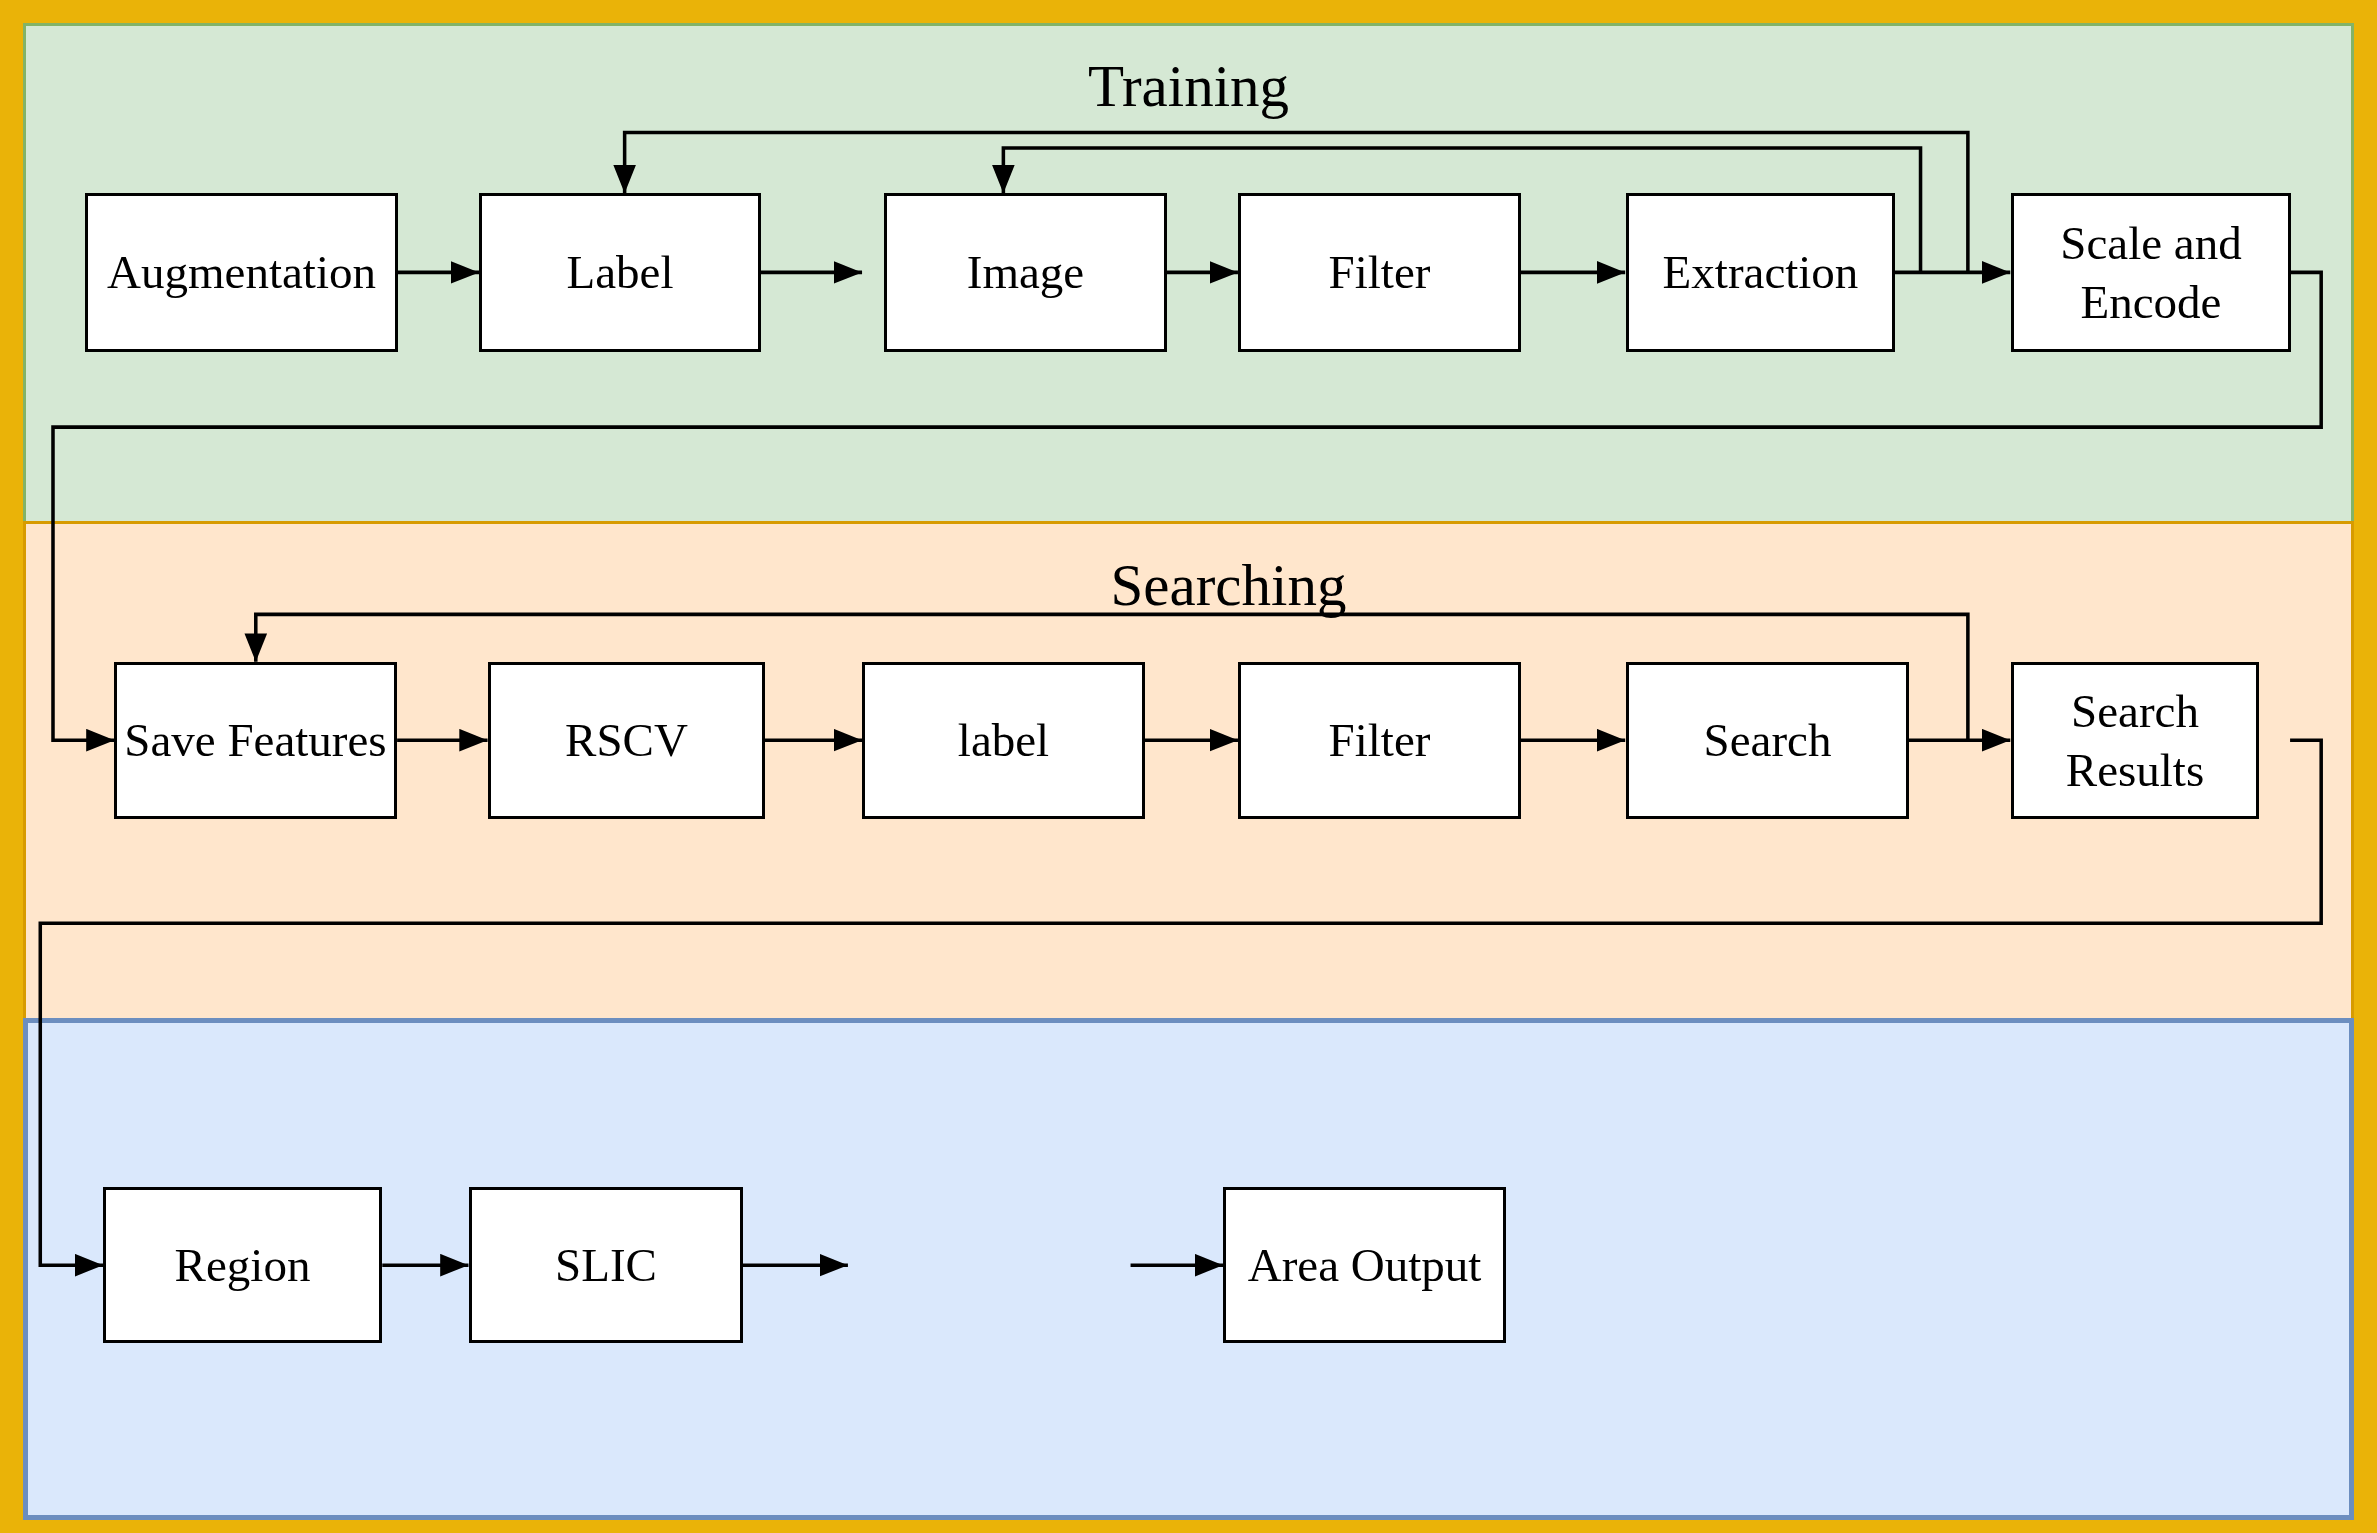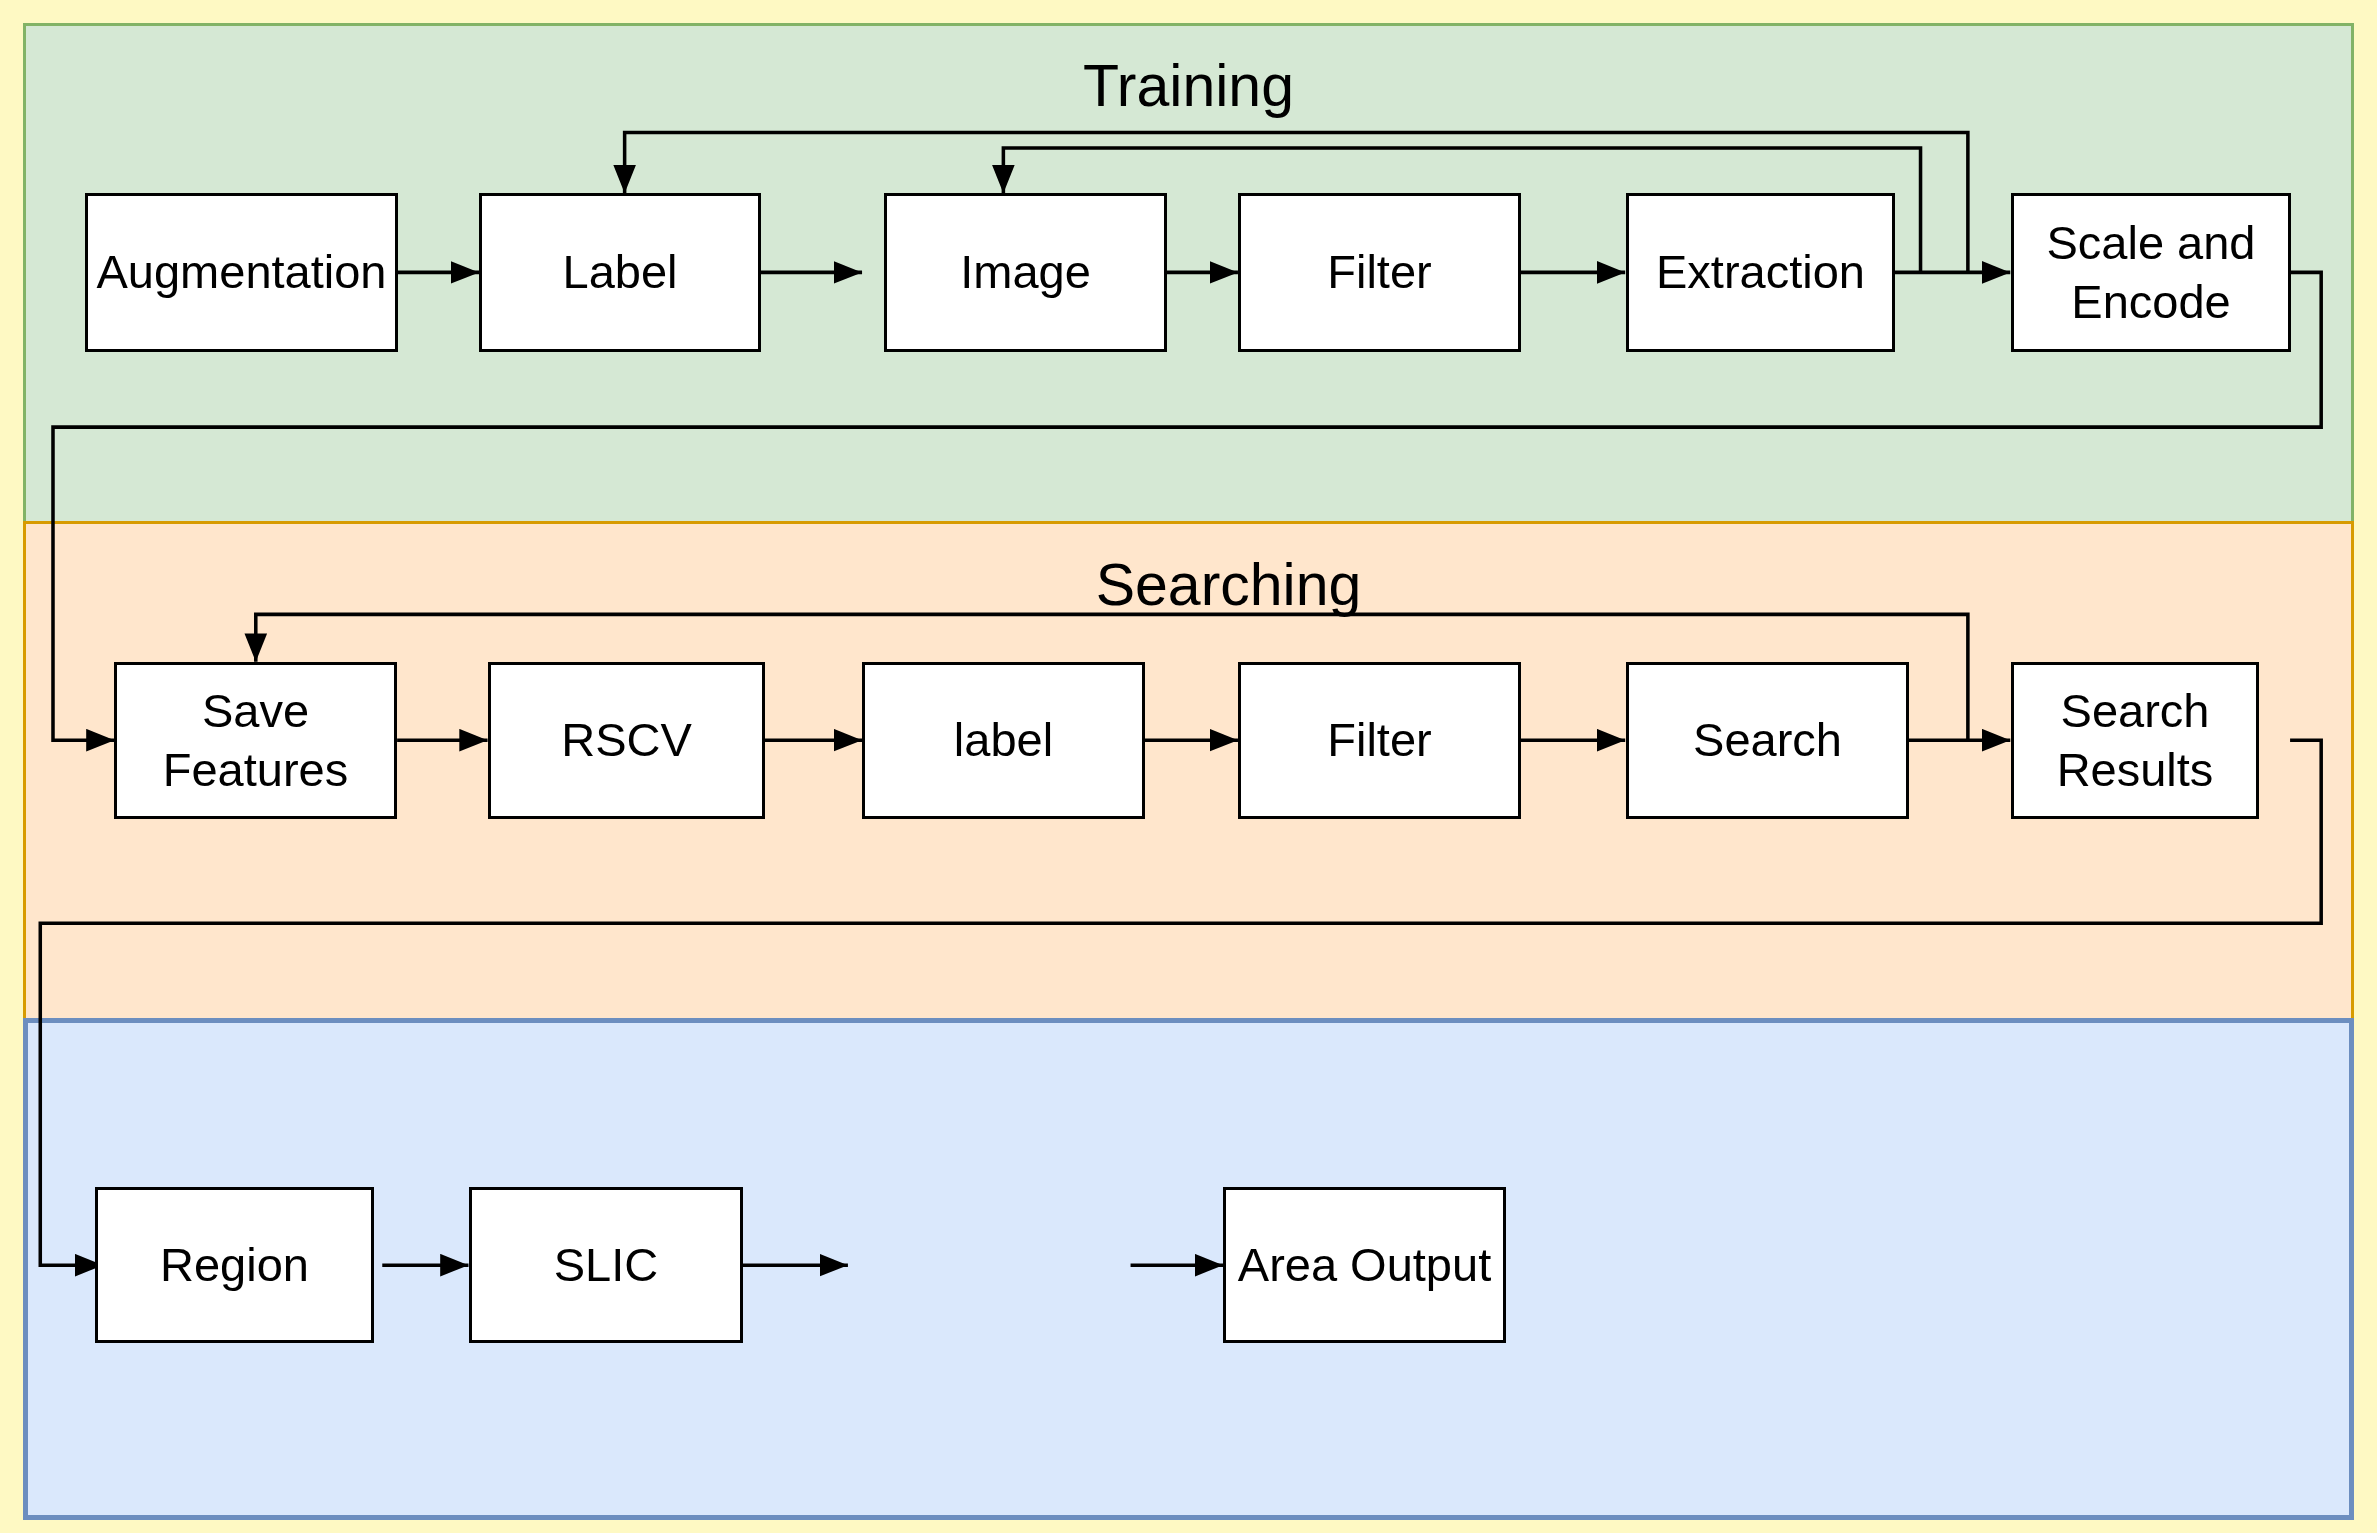--- a/index.html
+++ b/index.html
@@ -1,20 +1,20 @@
 <!DOCTYPE html>
 <html style="font-size:11.3px"><head>
 <meta charset="utf-8">
 <style>
   html,body{margin:0;padding:0;background:#ffffff;}
   .canvas{
     position:relative;
     width:2377px;height:1534px;
-    background:#fef9c3;
-    font-family:Liberation Sans, sans-serif;
+    background:#eab308;
+    font-family:Liberation Serif, serif;
     color:#000000;
     overflow:hidden;
   }
   .band{position:absolute;left:23px;width:2331px;box-sizing:border-box;}
   .band-training{top:23px;height:498px;background:#d5e8d4;border:3.5px solid #82b366;border-bottom:none;}
   .band-searching{top:521px;height:498px;background:#ffe6cc;border:3.5px solid #d79b00;border-bottom:none;}
   .band-output{top:1018px;height:502px;background:#dae8fc;border:5px solid #6c8ebf;}
   .band-title{
     position:absolute;left:23px;width:2331px;
     text-align:center;
@@ -89,18 +89,18 @@
   <div class="node" style="left:1626px;top:193px;width:269px;height:159px">Extraction</div>
   <div class="node" style="left:2011px;top:193px;width:280px;height:159px">Scale and Encode</div>
 
   <div class="node" style="left:114px;top:662px;width:283px;height:157px">Save Features</div>
   <div class="node" style="left:488px;top:662px;width:277px;height:157px">RSCV</div>
   <div class="node" style="left:862px;top:662px;width:283px;height:157px">label</div>
   <div class="node" style="left:1238px;top:662px;width:283px;height:157px">Filter</div>
   <div class="node" style="left:1626px;top:662px;width:283px;height:157px">Search</div>
   <div class="node" style="left:2011px;top:662px;width:248px;height:157px">Search Results</div>
 
-  <div class="node" style="left:95px;top:1187px;width:279px;height:156px">Region</div>
+  <div class="node" style="left:103px;top:1187px;width:279px;height:156px">Region</div>
   <div class="node" style="left:469px;top:1187px;width:274px;height:156px">SLIC</div>
   <div class="node" style="left:1223px;top:1187px;width:283px;height:156px">Area Output</div>
 
 </div>
 
 
 </body></html>

